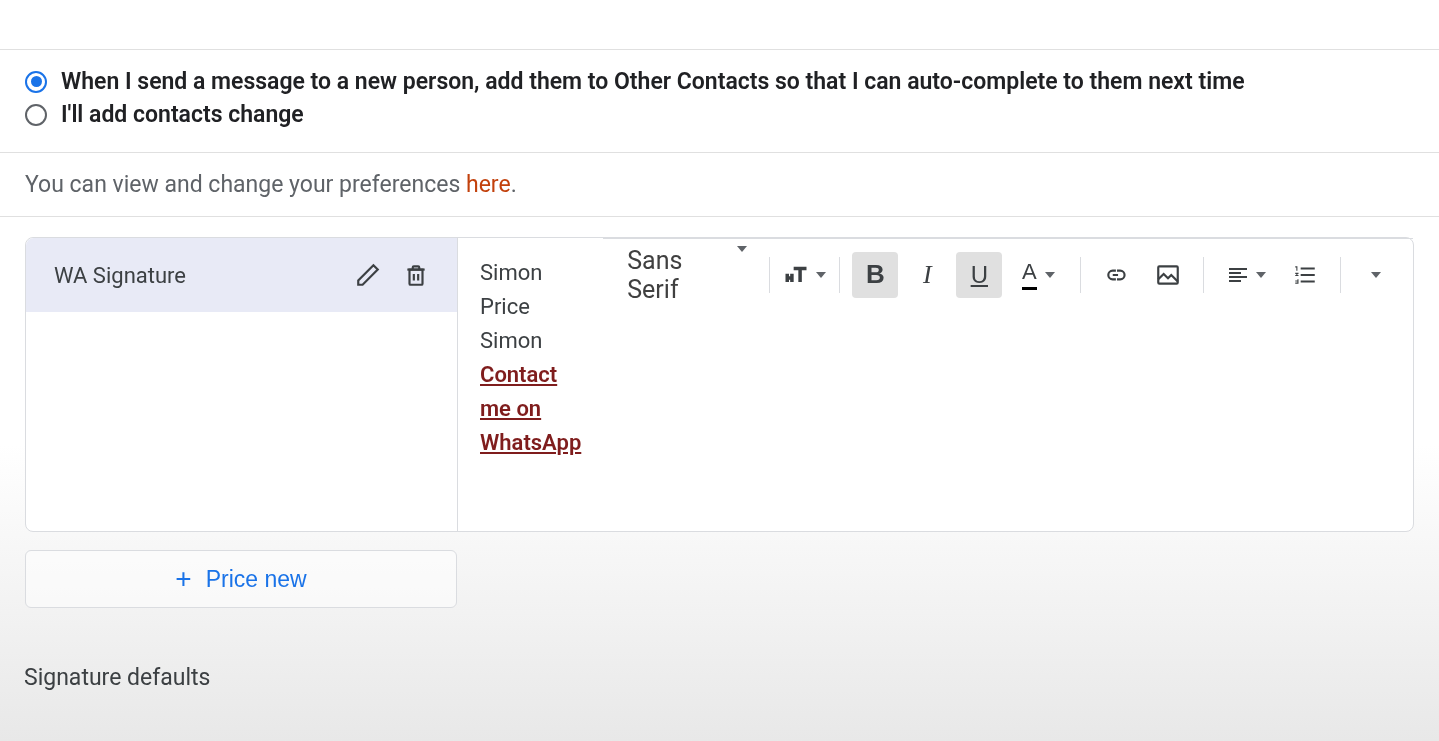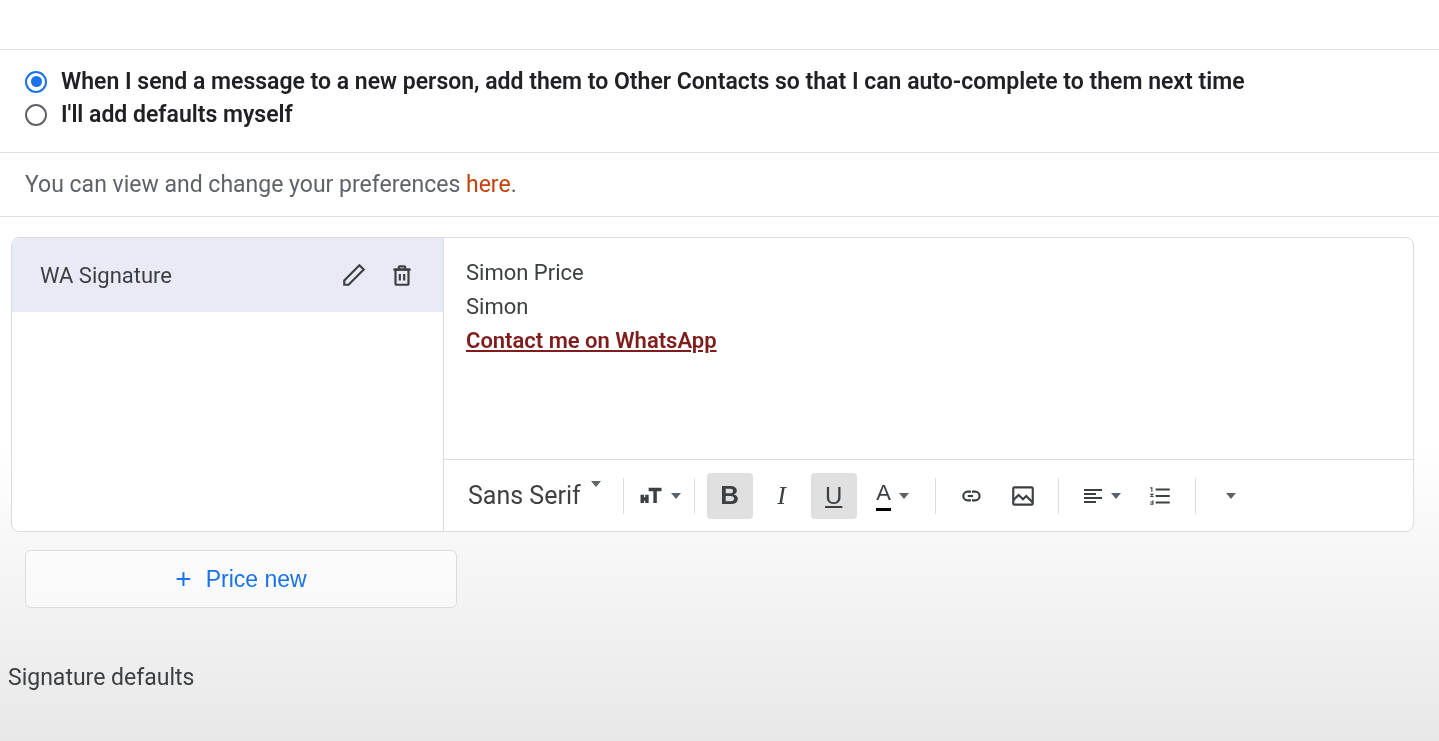--- a/index.html
+++ b/index.html
@@ -60,21 +60,21 @@
       border-bottom: 1px solid #e0e0e0;
       font-size: 23px;
       color: #5f6368;
     }
     .pref-link {
       color: #c2410c;
       cursor: pointer;
     }
     .signature-container {
       display: flex;
-      margin: 20px 25px 0 11px;
+      margin: 20px 25px 0 25px;
       border: 1px solid #dadce0;
       border-radius: 8px;
       background: #fff;
       height: 295px;
     }
     .sig-list {
       width: 432px;
       border-right: 1px solid #dadce0;
       border-radius: 8px 0 0 8px;
       overflow: hidden;
@@ -101,21 +101,21 @@
       cursor: pointer;
       color: #5f6368;
       display: flex;
       align-items: center;
       justify-content: center;
       padding: 0;
     }
     .sig-editor {
       flex: 1;
       display: flex;
-      flex-direction: column;
+      flex-direction: row;
     }
     .sig-content {
       flex: 1;
       padding: 18px 22px;
       font-size: 22px;
       color: #3c4043;
       line-height: 1.55;
     }
     .sig-link {
       color: #7f1d1d;
@@ -182,40 +182,40 @@
       gap: 14px;
       color: #1a73e8;
       font-size: 23px;
       cursor: pointer;
     }
     .plus-icon {
       font-size: 28px;
       line-height: 1;
     }
     .defaults-heading {
-      margin: 56px 25px 0 8px;
+      margin: 56px 25px 0 24px;
       font-size: 23px;
       color: #3c4043;
     }
   </style>
 </head>
 <body>
 
 <div class="top-spacer"></div>
 
 <div class="radio-section">
   <div class="radio-row">
     <span class="radio-input checked">
         <span class="radio-dot"></span>
       </span>
     <span class="radio-label">When I send a message to a new person, add them to Other Contacts so that I can auto-complete to them next time</span>
   </div>
   <div class="radio-row">
     <span class="radio-input"></span>
-    <span class="radio-label">I'll add defaults myself</span>
+    <span class="radio-label">I'll add contacts change</span>
   </div>
 </div>
 
 <div class="pref-section">
   <span>You can view and change your preferences </span><span class="pref-link">here</span><span>.</span>
 </div>
 
 <div class="signature-container">
   <div class="sig-list">
     <div class="sig-item">

